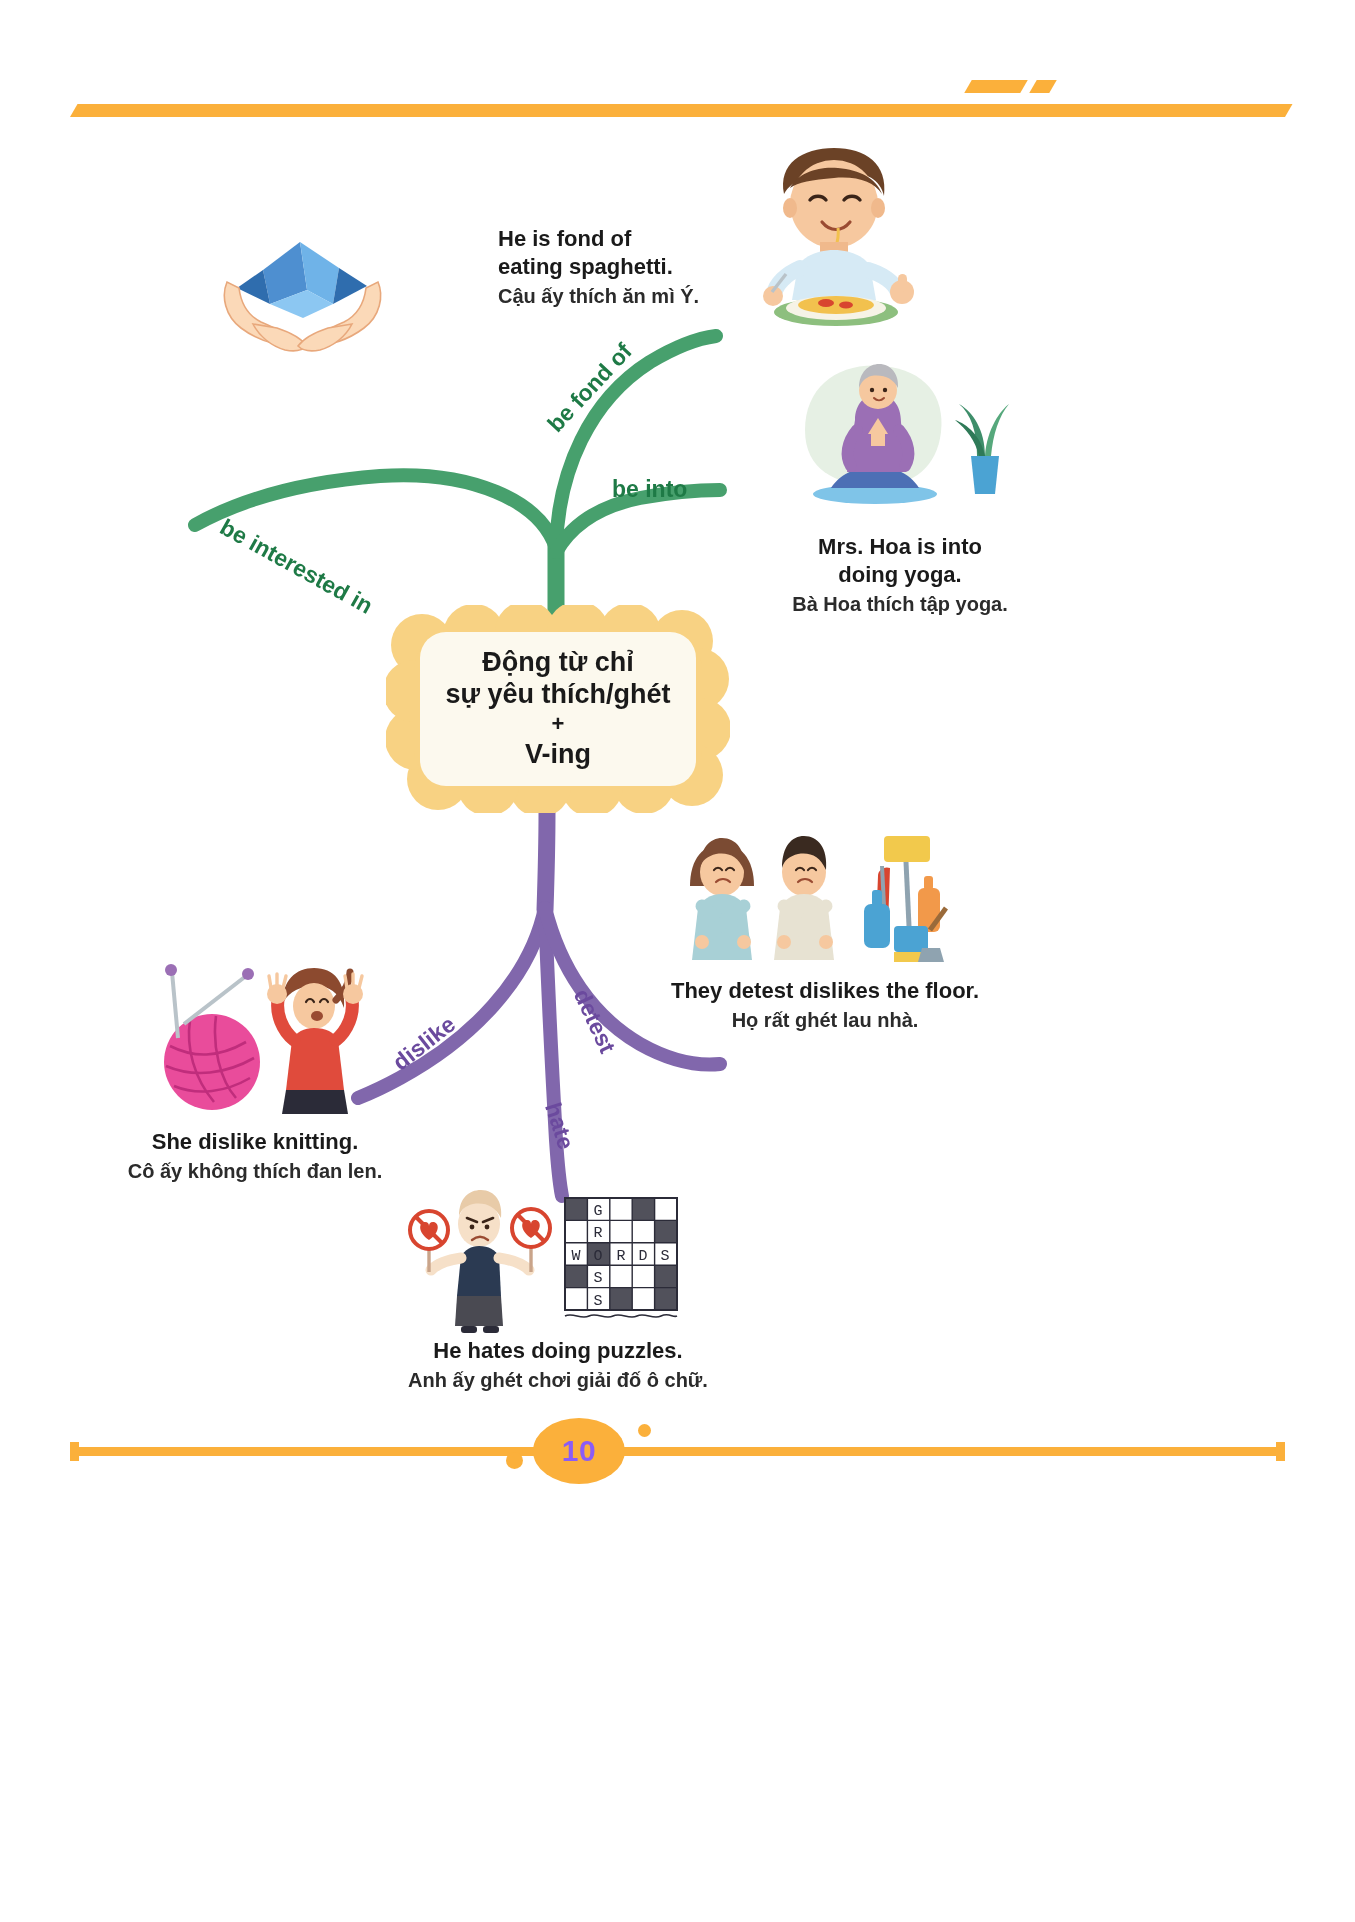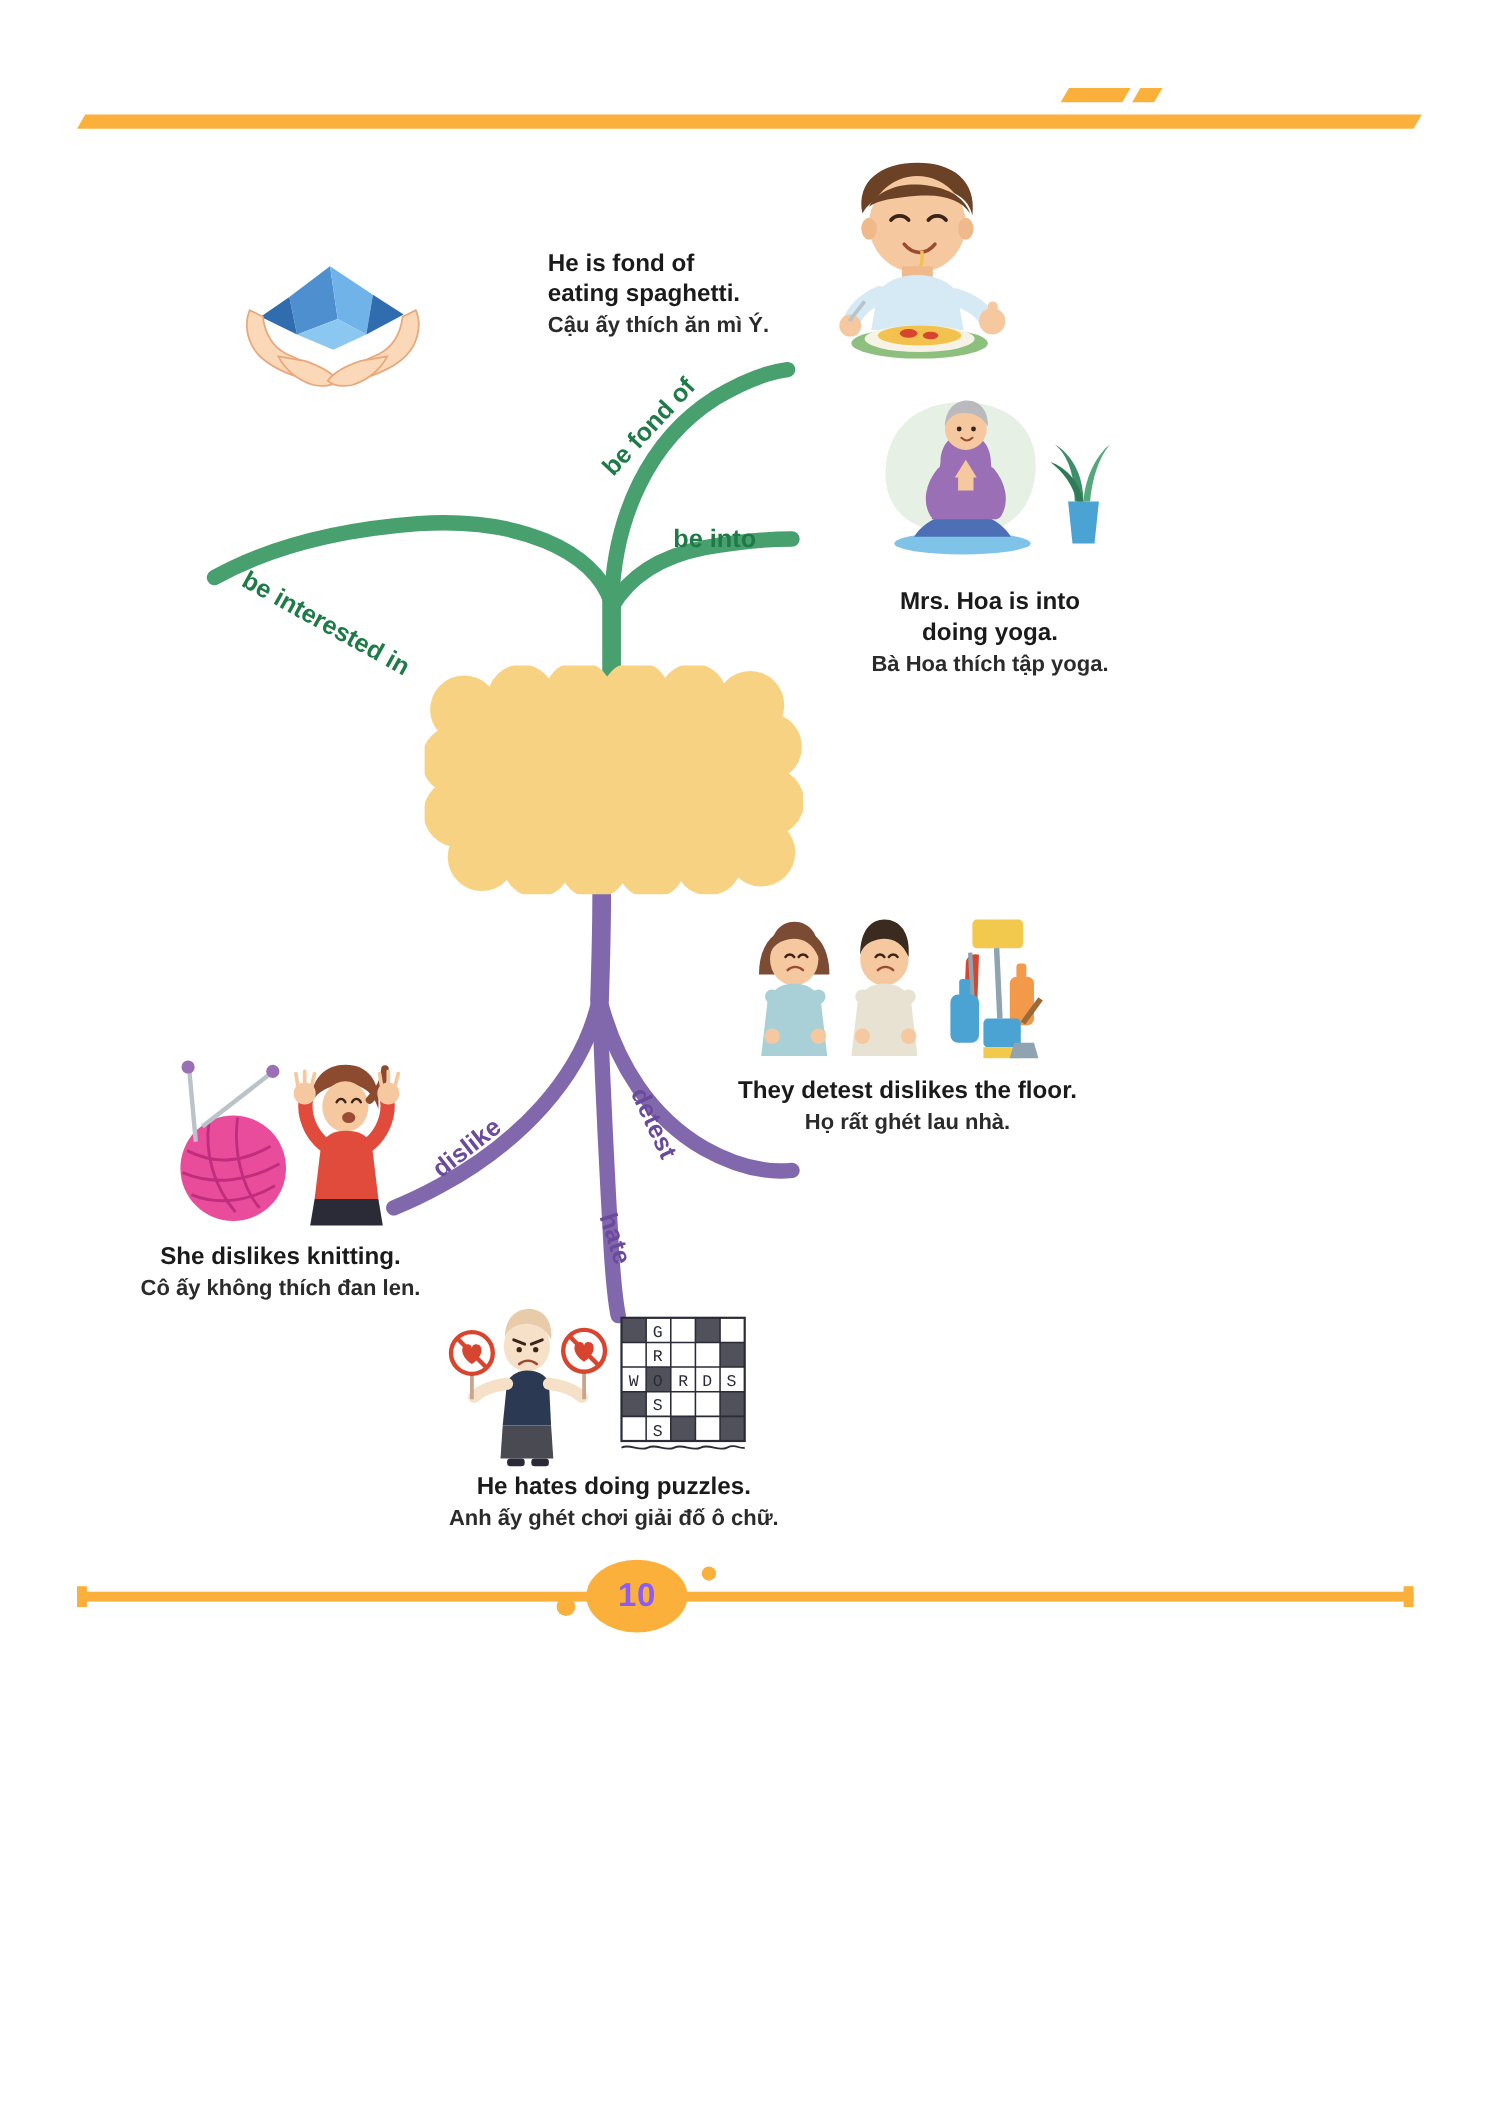--- a/index.html
+++ b/index.html
@@ -216,20 +216,26 @@
         <circle cx="258" cy="178" r="31"></circle>
           <circle cx="206" cy="181" r="31"></circle>
         <circle cx="154" cy="181" r="31"></circle>
           <circle cx="102" cy="180" r="31"></circle>
         <circle cx="52" cy="174" r="31"></circle>
         <circle cx="30" cy="134" r="31"></circle>
           <circle cx="28" cy="86" r="31"></circle>
         <rect x="28" y="30" width="288" height="148" rx="34"></rect>
       </g>
     </svg>
+    <div id="center-inner">
+      <span class="cn-l1">Động từ chỉ</span>
+      <span class="cn-l2">sự yêu thích/ghét</span>
+      <span class="cn-plus">+</span>
+      <span class="cn-l4">V-ing</span>
+    </div>
   </div>
 
   <div class="illus" id="ill-origami">
     <svg viewBox="0 0 175 150">
       <g>
         <path d="M48,58 L85,30 L92,78 L55,92 Z" fill="#4E8FD0"></path>
         <path d="M92,78 L85,30 L124,56 L118,92 Z" fill="#6FB3E8"></path>
         <path d="M48,58 L55,92 L22,76 Z" fill="#2F6DAE"></path>
         <path d="M124,56 L118,92 L152,74 Z" fill="#2F6DAE"></path>
         <path d="M55,92 L92,78 L118,92 L88,106 Z" fill="#8CC7F2"></path>
@@ -495,21 +501,21 @@
 
   <div class="caption" id="cap-detest">
     <div class="cap-en">
       <div>They detest dislikes the floor.</div>
     </div>
     <div class="cap-vi">Họ rất ghét lau nhà.</div>
   </div>
 
   <div class="caption" id="cap-knitting">
     <div class="cap-en">
-      <div>She dislikes knitting.</div>
+      <div>She dislike knitting.</div>
     </div>
     <div class="cap-vi">Cô ấy không thích đan len.</div>
   </div>
 
   <div class="caption" id="cap-puzzles">
     <div class="cap-en">
       <div>He hates doing puzzles.</div>
     </div>
     <div class="cap-vi">Anh ấy ghét chơi giải đố ô chữ.</div>
   </div>

